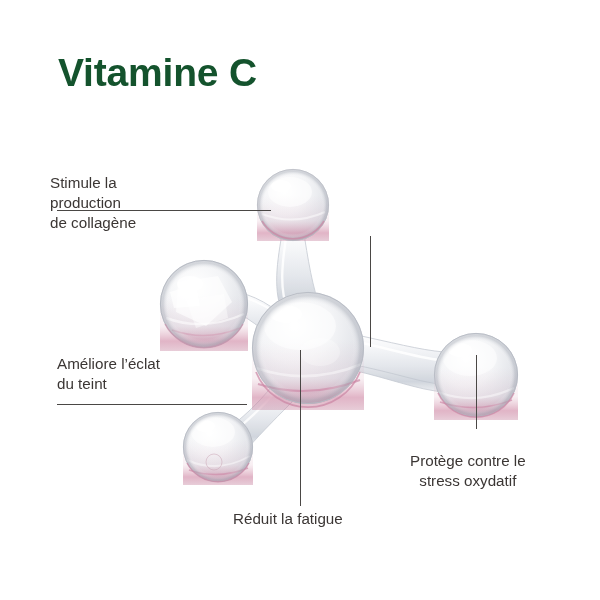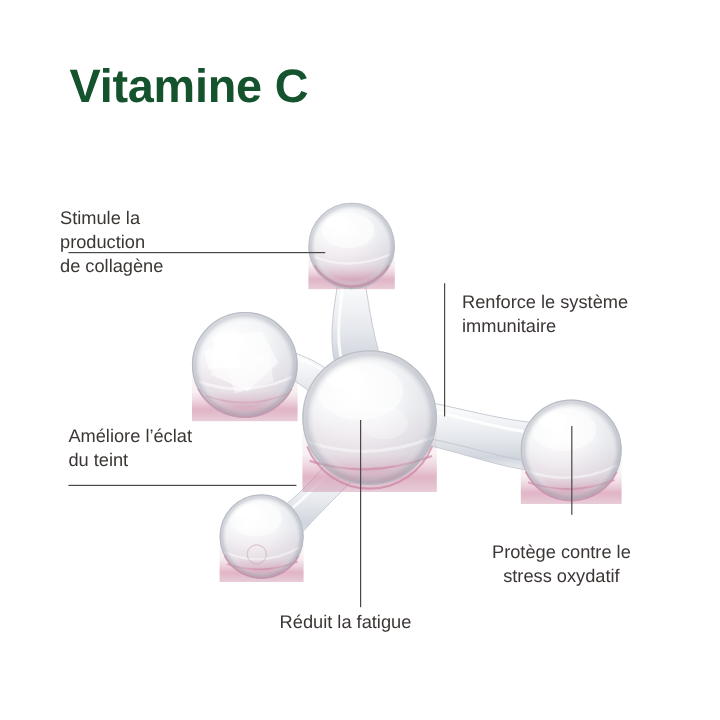--- a/index.html
+++ b/index.html
@@ -219,22 +219,20 @@
   <div class="leader h" id="leader-collagen"></div>
   <div class="leader h" id="leader-radiance"></div>
   <div class="leader v" id="leader-immunity"></div>
   <div class="leader v" id="leader-fatigue"></div>
   <div class="leader v" id="leader-oxidative"></div>
 
   <div class="callout" id="callout-collagen">Stimule la
 production
 de collagène</div>
 
-  <div class="callout" id="callout-immunity">Renforce le système
-immunitaire</div>
 
   <div class="callout" id="callout-radiance">Améliore l’éclat
 du teint</div>
 
   <div class="callout align-center" id="callout-oxidative">Protège contre le
 stress oxydatif</div>
 
   <div class="callout" id="callout-fatigue">Réduit la fatigue</div>
 
 </div>

